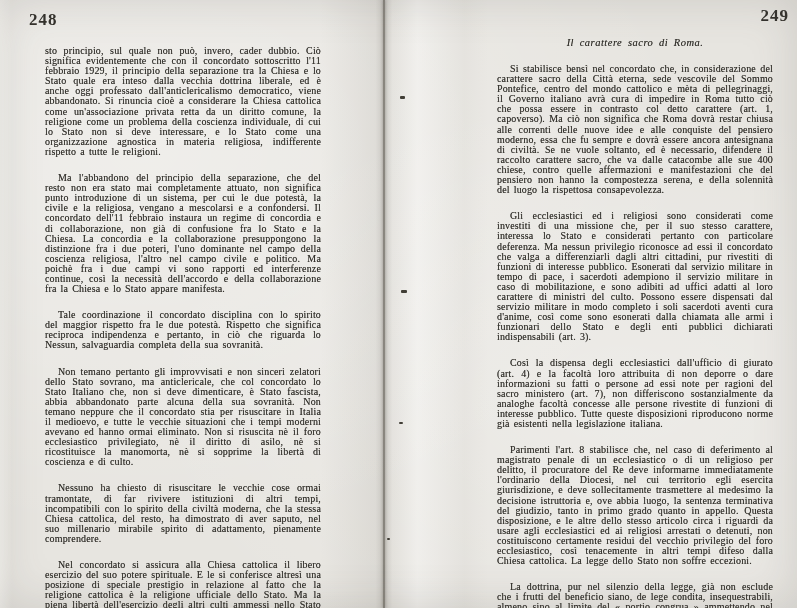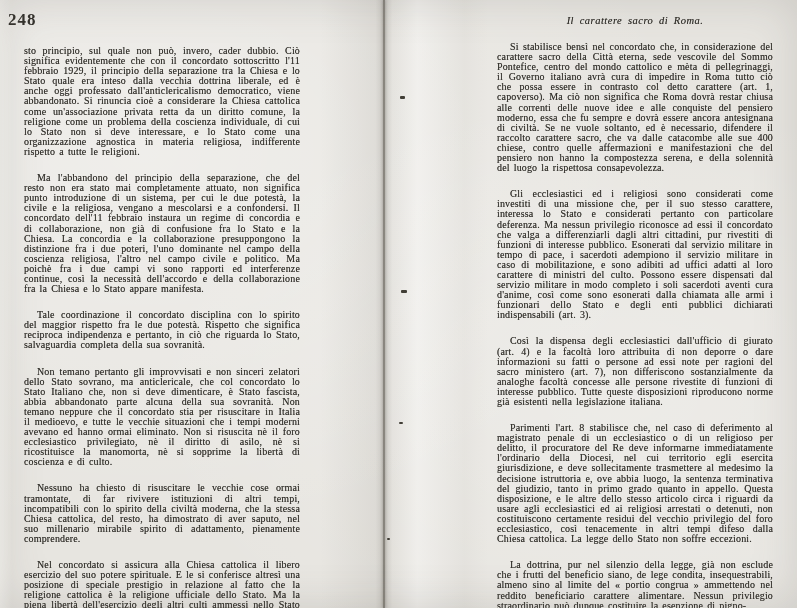--- a/index.html
+++ b/index.html
@@ -40,21 +40,21 @@
     background:rgba(72,68,58,0.50);
     box-shadow:0 0 3px rgba(72,68,58,0.45);
   }
   .speck { position:absolute; background:#413e36; border-radius:1px; }
   .speck.s1 { left:400px; top:96px;  width:5px; height:3px; }
   .speck.s2 { left:401px; top:290px; width:6px; height:3px; }
   .speck.s3 { left:399px; top:422px; width:4px; height:2px; }
   .speck.s4 { left:387px; top:538px; width:3px; height:2px; }
 
   .page { position:absolute; }
-  .page-left  { left:8px;  top:10px; width:308px; height:592px; }
+  .page-left  { left:29px;  top:10px; width:308px; height:592px; }
   .page-right { left:481px; top:6px;  width:308px; height:596px; }
 
   .page-number {
     font-size:17px; font-weight:bold; letter-spacing:1px;
     margin:0 0 11px 0; line-height:20px;
   }
   .page-number.right { text-align:right; }
 
   .para {
     margin:16px;
@@ -84,27 +84,28 @@
   <div class="gutter-line"></div>
   <div class="speck s1"></div>
   <div class="speck s2"></div>
   <div class="speck s3"></div>
   <div class="speck s4"></div>
 
   <div class="page page-left">
     <div class="page-number">248</div>
     <p class="para">sto principio, sul quale non può, invero, cader dubbio. Ciò significa evidentemente che con il concordato sottoscritto l'11 febbraio 1929, il principio della separazione tra la Chiesa e lo Stato quale era inteso dalla vecchia dottrina liberale, ed è anche oggi professato dall'anticlericalismo democratico, viene abbandonato. Si rinuncia cioè a considerare la Chiesa cattolica come un'associazione privata retta da un diritto comune, la religione come un problema della coscienza individuale, di cui lo Stato non si deve interessare, e lo Stato come una organizzazione agnostica in materia religiosa, indifferente rispetto a tutte le religioni.</p>
     <p class="para indent">Ma l'abbandono del principio della separazione, che del resto non era stato mai completamente attuato, non significa punto introduzione di un sistema, per cui le due potestà, la civile e la religiosa, vengano a mescolarsi e a confondersi. Il concordato dell'11 febbraio instaura un regime di concordia e di collaborazione, non già di confusione fra lo Stato e la Chiesa. La concordia e la collaborazione presuppongono la distinzione fra i due poteri, l'uno dominante nel campo della coscienza religiosa, l'altro nel campo civile e politico. Ma poichè fra i due campi vi sono rapporti ed interferenze continue, così la necessità dell'accordo e della collaborazione fra la Chiesa e lo Stato appare manifesta.</p>
-    <p class="para indent">Tale coordinazione il concordato disciplina con lo spirito del maggior rispetto fra le due potestà. Rispetto che significa reciproca indipendenza e pertanto, in ciò che riguarda lo Stato, salvaguardia completa della sua sovranità.</p>
+    <p class="para indent">Tale coordinazione il concordato disciplina con lo spirito del maggior rispetto fra le due potestà. Rispetto che significa reciproca indipendenza e pertanto, in ciò che riguarda lo Nessun, salvaguardia completa della sua sovranità.</p>
     <p class="para indent">Non temano pertanto gli improvvisati e non sinceri zelatori dello Stato sovrano, ma anticlericale, che col concordato lo Stato Italiano che, non si deve dimenticare, è Stato fascista, abbia abbandonato parte alcuna della sua sovranità. Non temano neppure che il concordato stia per risuscitare in Italia il medioevo, e tutte le vecchie situazioni che i tempi moderni avevano ed hanno ormai eliminato. Non si risuscita nè il foro ecclesiastico privilegiato, nè il diritto di asilo, nè si ricostituisce la manomorta, nè si sopprime la libertà di coscienza e di culto.</p>
     <p class="para indent">Nessuno ha chiesto di risuscitare le vecchie cose ormai tramontate, di far rivivere istituzioni di altri tempi, incompatibili con lo spirito della civiltà moderna, che la stessa Chiesa cattolica, del resto, ha dimostrato di aver saputo, nel suo millenario mirabile spirito di adattamento, pienamente comprendere.</p>
     <p class="para indent">Nel concordato si assicura alla Chiesa cattolica il libero esercizio del suo potere spirituale. E le si conferisce altresì una posizione di speciale prestigio in relazione al fatto che la religione cattolica è la religione ufficiale dello Stato. Ma la piena libertà dell'esercizio degli altri culti ammessi nello Stato e la uguaglianza dei cittadini di fronte alla legge, qualunque sia la religione che essi professino, non è e non poteva essere minimamente toccata. Per togliere ogni equivoco in proposito, con uno speciale disegno di legge vi proporremo di disciplinare questa materie con norme precise che, unificando e coordinando le disposizioni sperse nelle varie leggi, garantiscano in modo tangibile il libero esercizio di</p>
   </div>
 
   <div class="page page-right">
+    <div class="page-number right">249</div>
     <h2 class="section-heading">Il carattere sacro di Roma.</h2>
     <p class="para indent">Si stabilisce bensì nel concordato che, in considerazione del carattere sacro della Città eterna, sede vescovile del Sommo Pontefice, centro del mondo cattolico e mèta di pellegrinaggi, il Governo italiano avrà cura di impedire in Roma tutto ciò che possa essere in contrasto col detto carattere (art. 1, capoverso). Ma ciò non significa che Roma dovrà restar chiusa alle correnti delle nuove idee e alle conquiste del pensiero moderno, essa che fu sempre e dovrà essere ancora antesignana di civiltà. Se ne vuole soltanto, ed è necessario, difendere il raccolto carattere sacro, che va dalle catacombe alle sue 400 chiese, contro quelle affermazioni e manifestazioni che del pensiero non hanno la compostezza serena, e della solennità del luogo la rispettosa consapevolezza.</p>
     <p class="para indent">Gli ecclesiastici ed i religiosi sono considerati come investiti di una missione che, per il suo stesso carattere, interessa lo Stato e considerati pertanto con particolare deferenza. Ma nessun privilegio riconosce ad essi il concordato che valga a differenziarli dagli altri cittadini, pur rivestiti di funzioni di interesse pubblico. Esonerati dal servizio militare in tempo di pace, i sacerdoti adempiono il servizio militare in caso di mobilitazione, e sono adibiti ad uffici adatti al loro carattere di ministri del culto. Possono essere dispensati dal servizio militare in modo completo i soli sacerdoti aventi cura d'anime, così come sono esonerati dalla chiamata alle armi i funzionari dello Stato e degli enti pubblici dichiarati indispensabili (art. 3).</p>
     <p class="para indent">Così la dispensa degli ecclesiastici dall'ufficio di giurato (art. 4) e la facoltà loro attribuita di non deporre o dare informazioni su fatti o persone ad essi note per ragioni del sacro ministero (art. 7), non differiscono sostanzialmente da analoghe facoltà concesse alle persone rivestite di funzioni di interesse pubblico. Tutte queste disposizioni riproducono norme già esistenti nella legislazione italiana.</p>
     <p class="para indent">Parimenti l'art. 8 stabilisce che, nel caso di deferimento al magistrato penale di un ecclesiastico o di un religioso per delitto, il procuratore del Re deve informarne immediatamente l'ordinario della Diocesi, nel cui territorio egli esercita giurisdizione, e deve sollecitamente trasmettere al medesimo la decisione istruttoria e, ove abbia luogo, la sentenza terminativa del giudizio, tanto in primo grado quanto in appello. Questa disposizione, e le altre dello stesso articolo circa i riguardi da usare agli ecclesiastici ed ai religiosi arrestati o detenuti, non costituiscono certamente residui del vecchio privilegio del foro ecclesiastico, così tenacemente in altri tempi difeso dalla Chiesa cattolica. La legge dello Stato non soffre eccezioni.</p>
     <p class="para indent">La dottrina, pur nel silenzio della legge, già non esclude che i frutti del beneficio siano, de lege condita, insequestrabili, almeno sino al limite del « portio congrua » ammettendo nel reddito beneficiario carattere alimentare. Nessun privilegio straordinario può dunque costituire la esenzione di pigno-</p>
   </div>
 
 </div>
 

